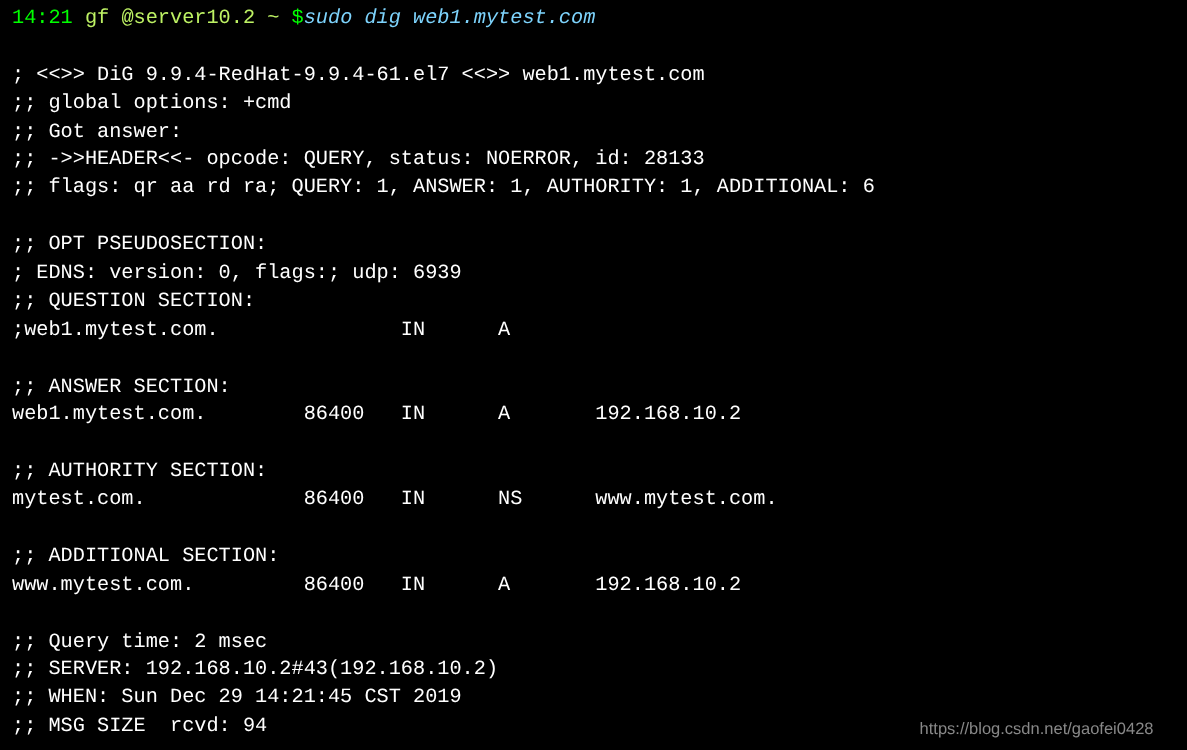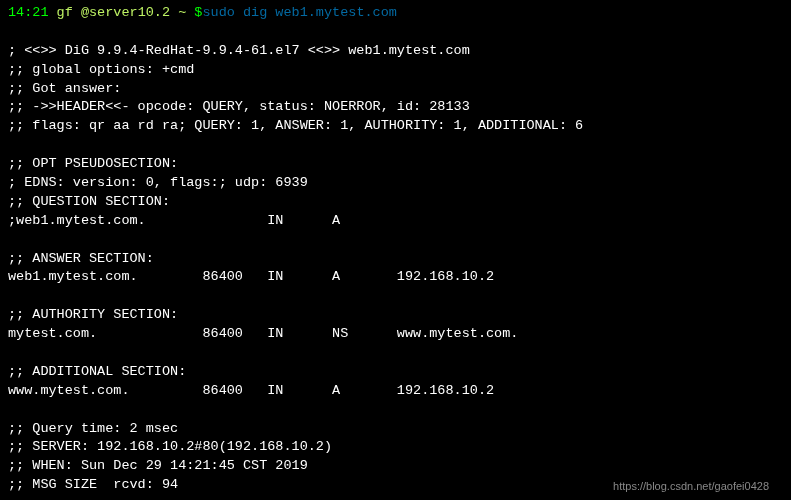--- a/index.html
+++ b/index.html
@@ -26,21 +26,22 @@
       color: #00ff00;
       text-align: center;
     }
     .prompt-host {
       color: #bef264;
     }
     .prompt-dollar {
       color: #00ff00;
     }
     .cmd {
-      color: #0369a1;
+      color: #7dd3fc;
+      font-style: italic;
     }
     .watermark {
       position: absolute;
       bottom: 6px;
       right: 22px;
       color: #888;
       font-size: 11px;
       font-family: Arial, sans-serif;
     }
     .blank {
@@ -78,19 +79,19 @@
 <div class="line">mytest.com.             86400   IN      NS      www.mytest.com.</div>
 
 <div class="blank"></div>
 
 <div class="line">;; ADDITIONAL SECTION:</div>
 <div class="line">www.mytest.com.         86400   IN      A       192.168.10.2</div>
 
 <div class="blank"></div>
 
 <div class="line">;; Query time: 2 msec</div>
-<div class="line">;; SERVER: 192.168.10.2#80(192.168.10.2)</div>
+<div class="line">;; SERVER: 192.168.10.2#43(192.168.10.2)</div>
 <div class="line">;; WHEN: Sun Dec 29 14:21:45 CST 2019</div>
 <div class="line">;; MSG SIZE  rcvd: 94</div>
 
 <div class="blank"></div>
 
 <div class="watermark">https://blog.csdn.net/gaofei0428</div>
 
 </body></html>

